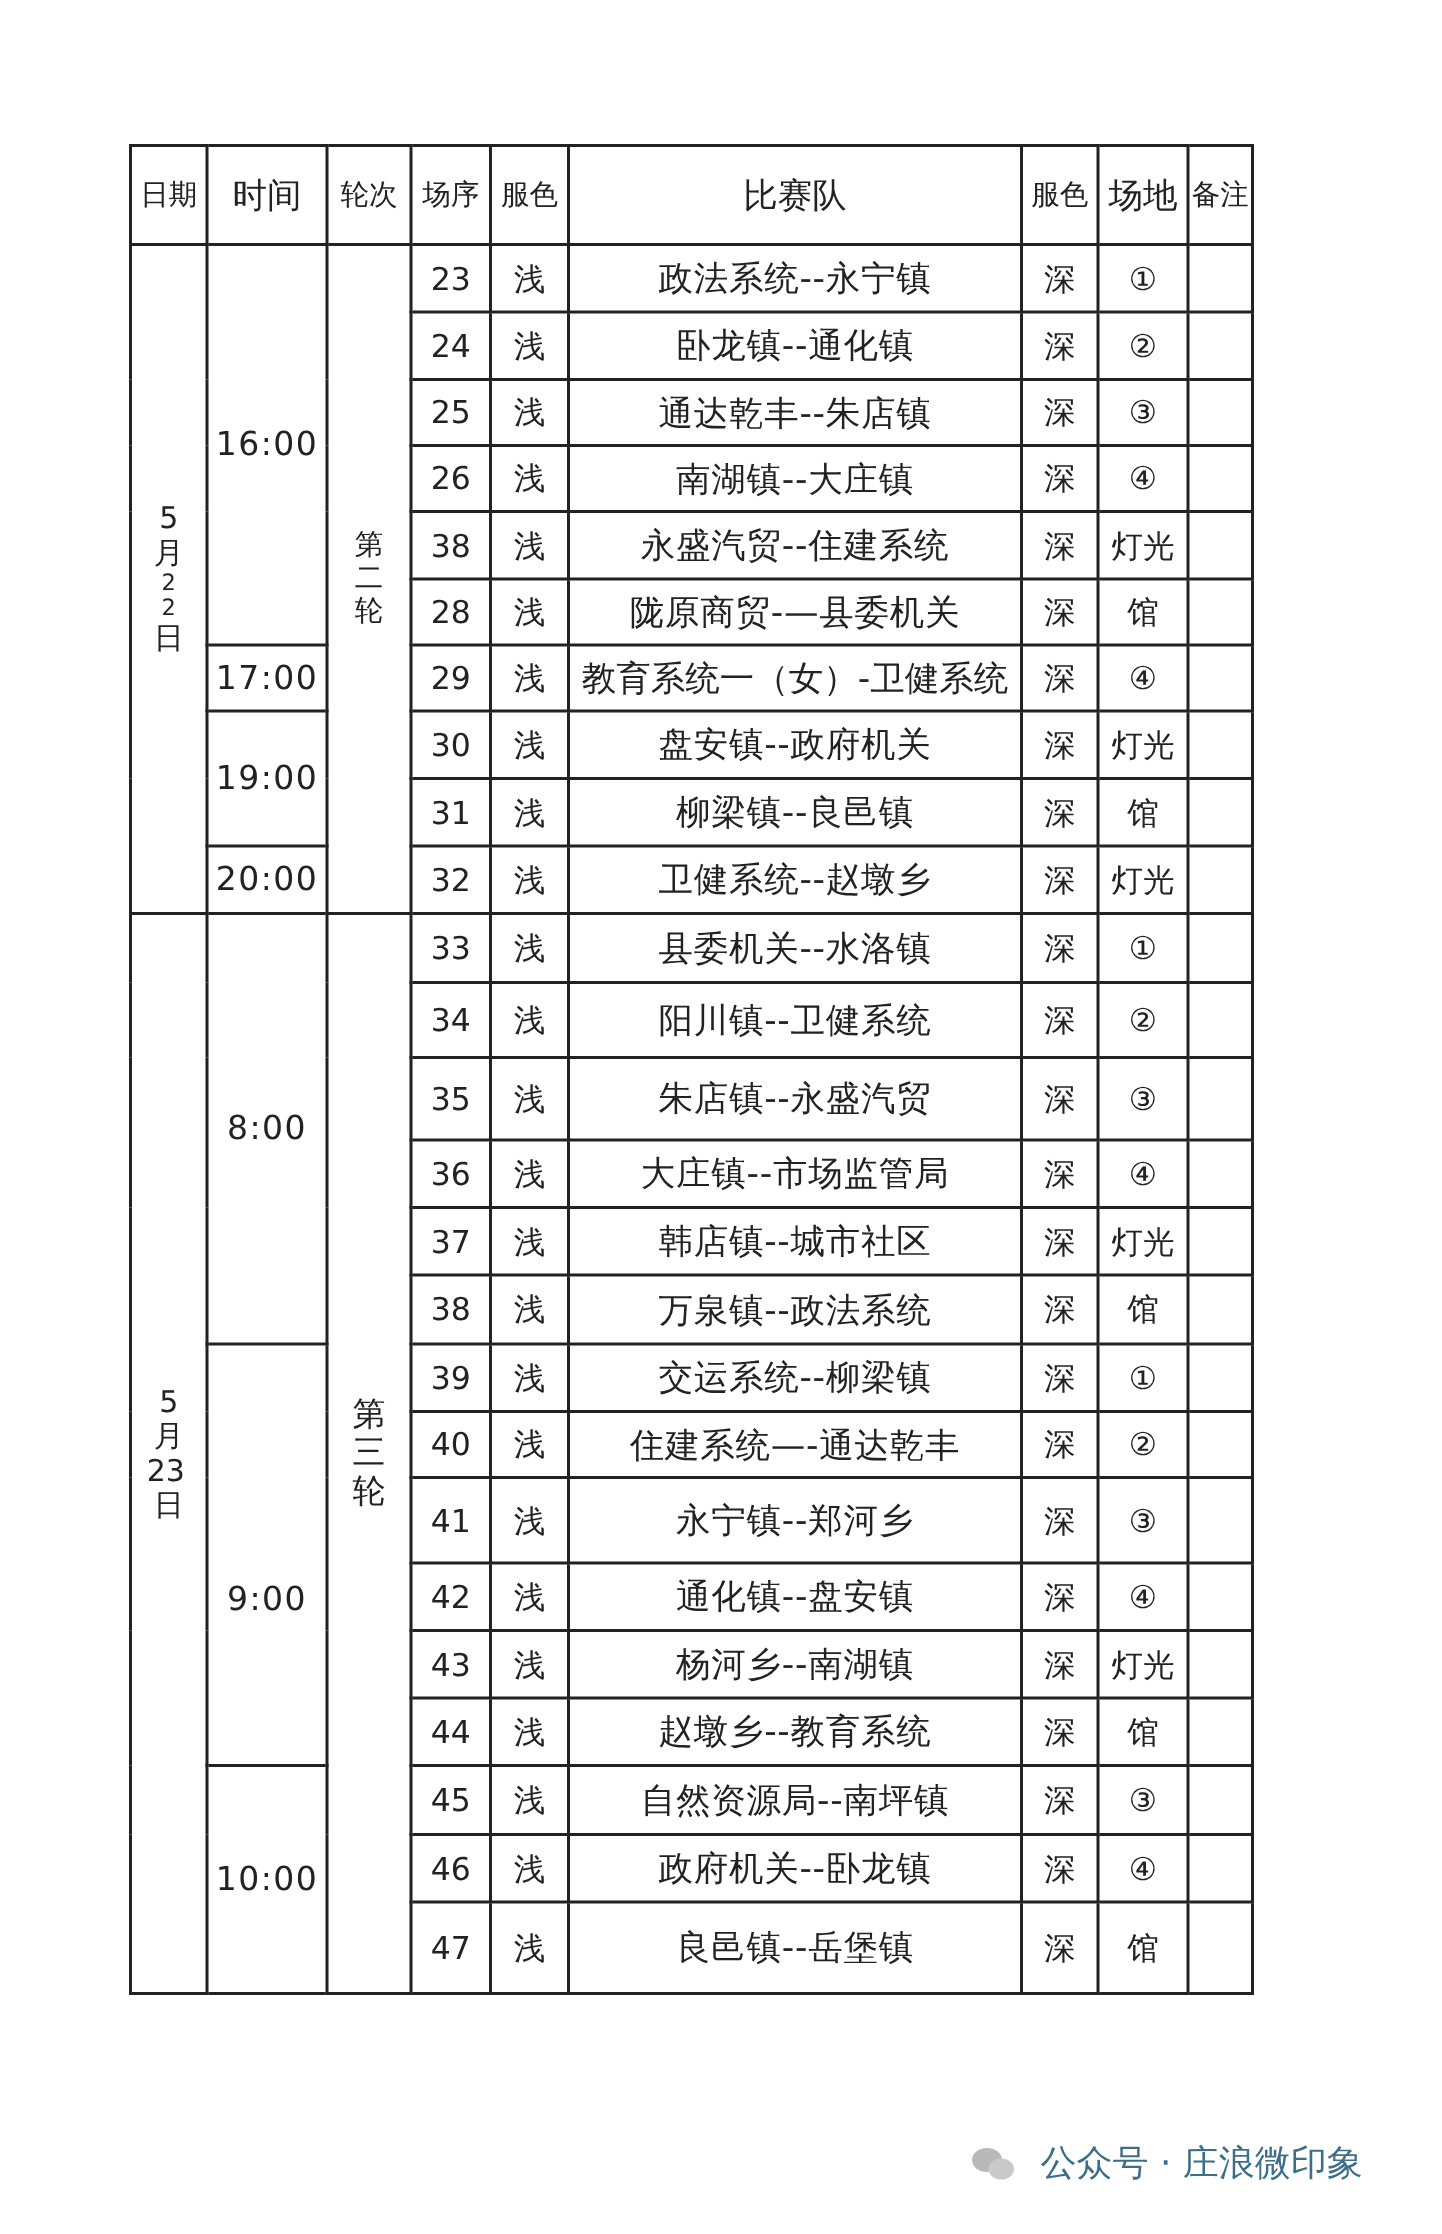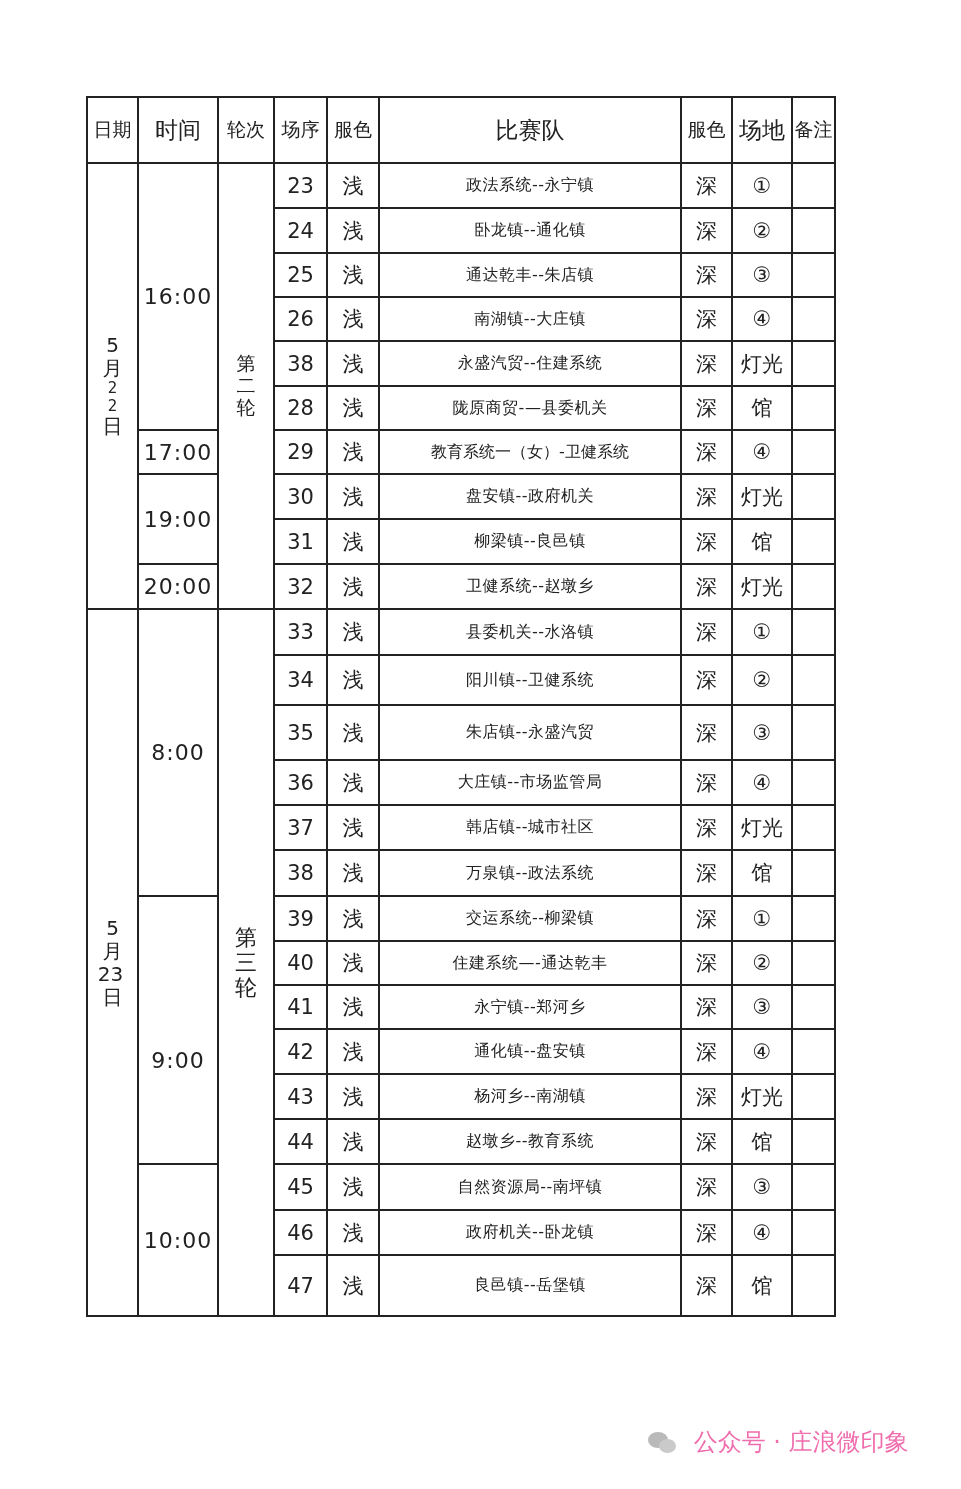--- a/index.html
+++ b/index.html
@@ -8,28 +8,28 @@
   .sheet { position: absolute; left: 86px; top: 96px; }
   table.schedule { border-collapse: collapse; table-layout: fixed; border-radius: 19px; }
   table.schedule td, table.schedule th {
     border: 2px solid #222; text-align: center; vertical-align: middle;
     padding: 0; font-weight: normal; overflow: hidden; white-space: nowrap;
   }
   th { height: 64px; font-size: 19px; }
   th.big { font-size: 23px; }
   td { height: 42px; font-size: 21px; }
   td.num { font-family: "DejaVu Sans", sans-serif; font-size: 21px; }
-  td.teams { font-size: 16px; letter-spacing: 0.5px; }
+  td.teams { font-size: 23px; letter-spacing: 0.5px; }
   td.time { font-size: 22px; letter-spacing: 1px; }
   td.date, td.round { font-size: 19px; line-height: 1.15; }
   .vtext { display: inline-block; white-space: normal; width: 1.2em; word-break: break-all; }
   .date .vtext { font-size: 20px; }
   .date .small { font-size: 15px; display: block; }
   .watermark { position: absolute; left: 648px; top: 1426px; font-size: 24px;
-               color: #ec4899; opacity: 0.8; white-space: nowrap; }
+               color: #0c4a6e; opacity: 0.8; white-space: nowrap; }
   .watermark .wx { display: inline-block; width: 30px; height: 22px; position: relative; vertical-align: middle; margin-right: 8px; }
   .watermark .wx::before { content: ""; position: absolute; left: 0; top: 0; width: 20px; height: 16px; background: #a8a8a8; border-radius: 50%; }
   .watermark .wx::after { content: ""; position: absolute; left: 11px; top: 7px; width: 17px; height: 14px; background: #bdbdbd; border-radius: 50%; }
 </style>
 </head>
 <body>
 
 <div class="sheet">
 <table class="schedule">
   <colgroup>
@@ -237,21 +237,21 @@
       <td></td>
     </tr>
     <tr style="height:28px">
       <td class="num">40</td>
       <td>浅</td>
       <td class="teams">住建系统—-通达乾丰</td>
       <td>深</td>
       <td>②</td>
       <td></td>
     </tr>
-    <tr style="height:44px">
+    <tr style="height:57px">
       <td class="num">41</td>
       <td>浅</td>
       <td class="teams">永宁镇--郑河乡</td>
       <td>深</td>
       <td>③</td>
       <td></td>
     </tr>
     <tr style="height:45px">
       <td class="num">42</td>
       <td>浅</td>

